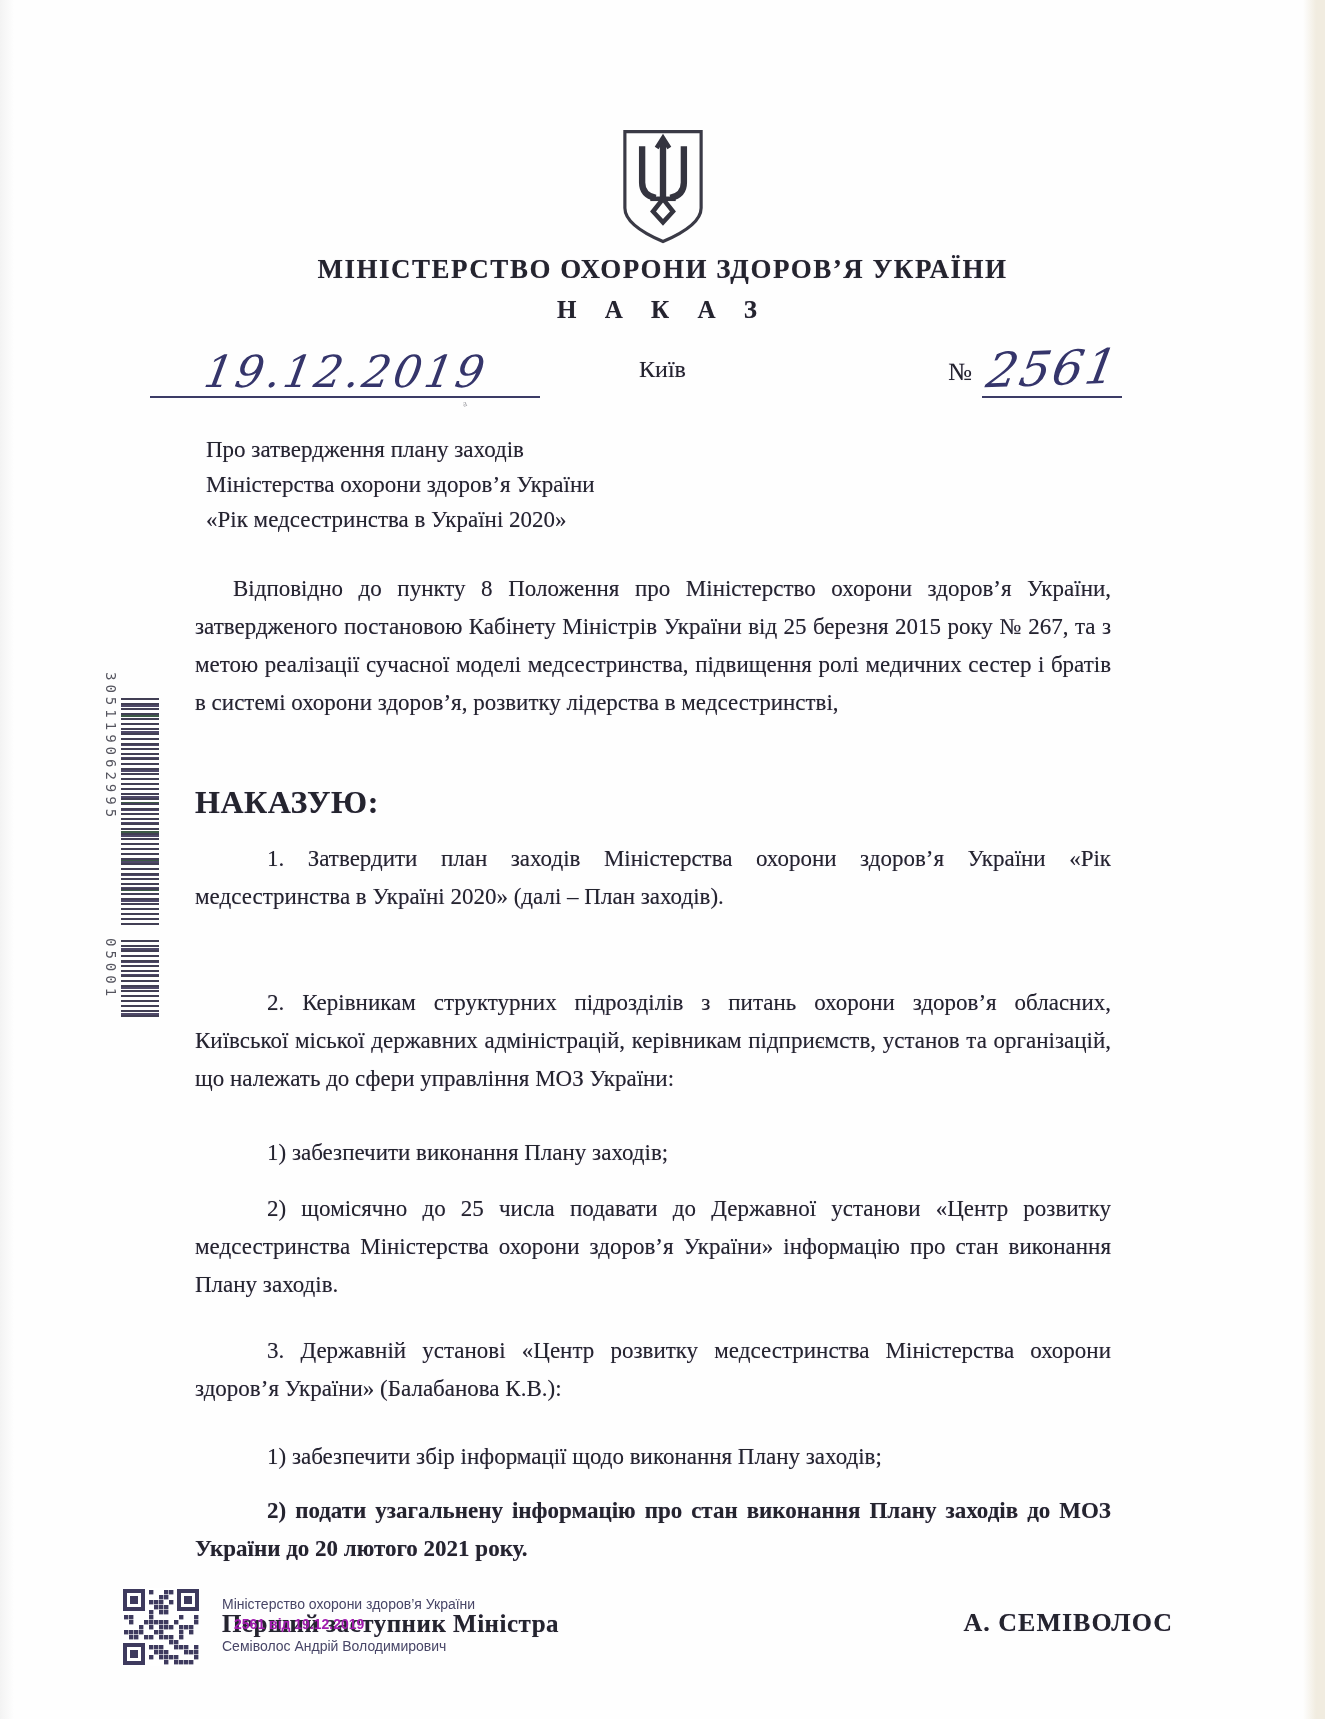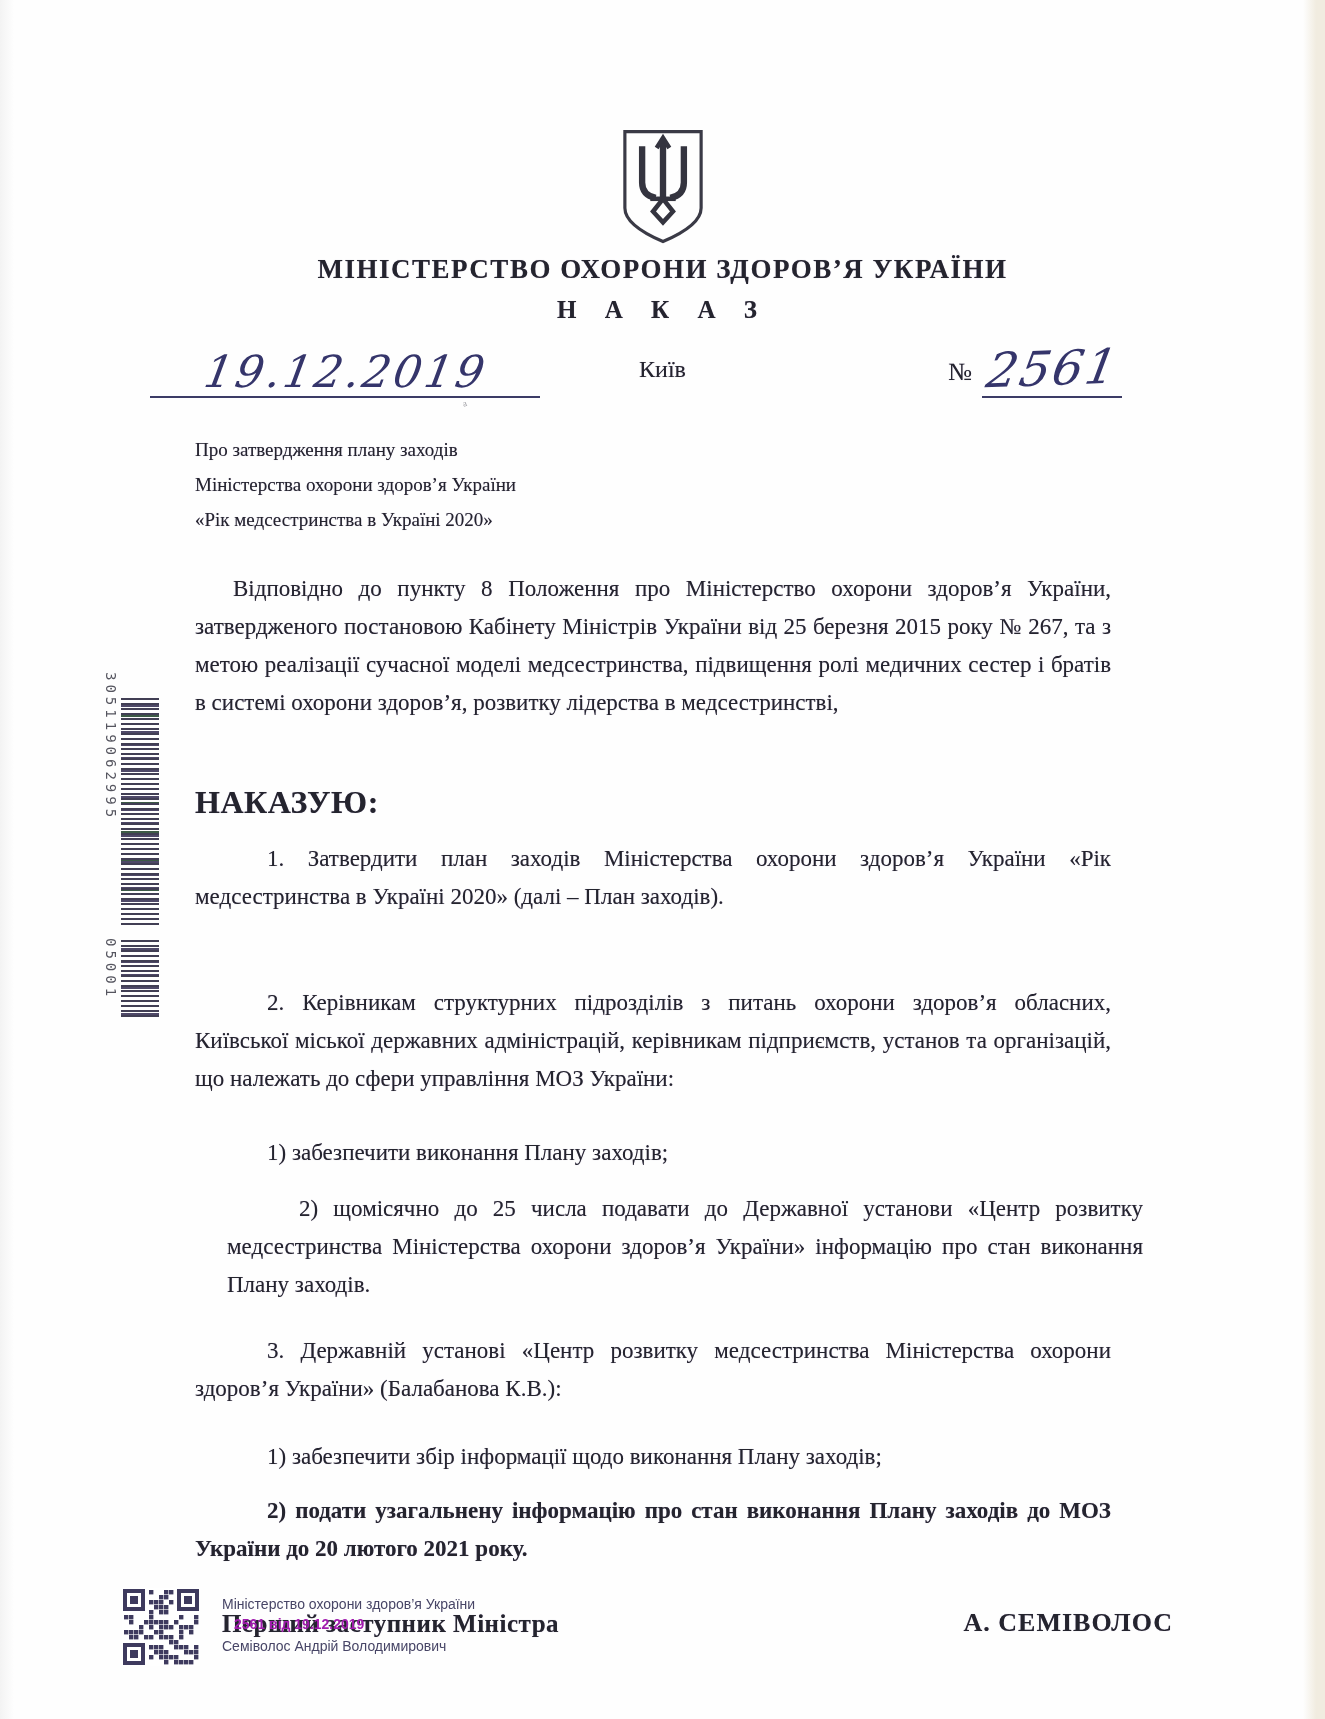--- a/index.html
+++ b/index.html
@@ -37,32 +37,32 @@
   .num-wrap{position:absolute;left:948px;top:348px;width:200px;height:50px;}
   .num-label{position:absolute;left:0;top:10px;font-size:25px;}
   .num-line{position:absolute;left:34px;top:0;width:140px;height:48px;border-bottom:2px solid #3c3c66;}
   .num-hw{position:absolute;left:6px;top:-8px;
     font-family:"DejaVu Serif",serif;font-style:italic;
     font-size:48px;color:#35356b;transform:skewX(-12deg) rotate(-2deg);letter-spacing:2px;
     white-space:nowrap;}
   .stray{position:absolute;left:462px;top:392px;font-size:15px;color:#9a9aa0;
     transform:rotate(-15deg);}
   
-  .subject{position:absolute;left:195px;top:432px;width:620px;
-    font-size:19px;line-height:35px;}
+  .subject{position:absolute;left:206px;top:432px;width:620px;
+    font-size:23px;line-height:35px;}
   
   .body-par{position:absolute;left:195px;width:916px;
     font-size:23px;line-height:38px;text-align:justify;}
   .preamble{top:570px;text-indent:38px;}
   .nakazuyu{position:absolute;left:195px;top:784px;font-size:32px;font-weight:bold;
     letter-spacing:.5px;}
   .p0{top:840px;text-indent:72px;}
   .p1{top:984px;text-indent:72px;}
   .p2{top:1134px;text-indent:72px;text-align:left;}
-  .p3{top:1190px;text-indent:72px;margin-left:32px;}
+  .p3{top:1190px;text-indent:72px;}
   .p4{top:1332px;text-indent:72px;}
   .p5{top:1438px;text-indent:72px;text-align:left;}
   .p6{top:1492px;text-indent:72px;font-weight:bold;}
   .control{top:1498px;text-indent:72px;text-align:left;}
   
   .barcode{position:absolute;left:95px;top:672px;width:66px;height:350px;}
   .bc-bars-top{position:absolute;left:26px;top:26px;width:38px;height:228px;
     background:
       repeating-linear-gradient(180deg,#413e54 0 2px,rgba(0,0,0,0) 2px 5px),
       repeating-linear-gradient(180deg,rgba(0,0,0,0) 0 7px,#4e4868 7px 9px,rgba(0,0,0,0) 9px 13px),

